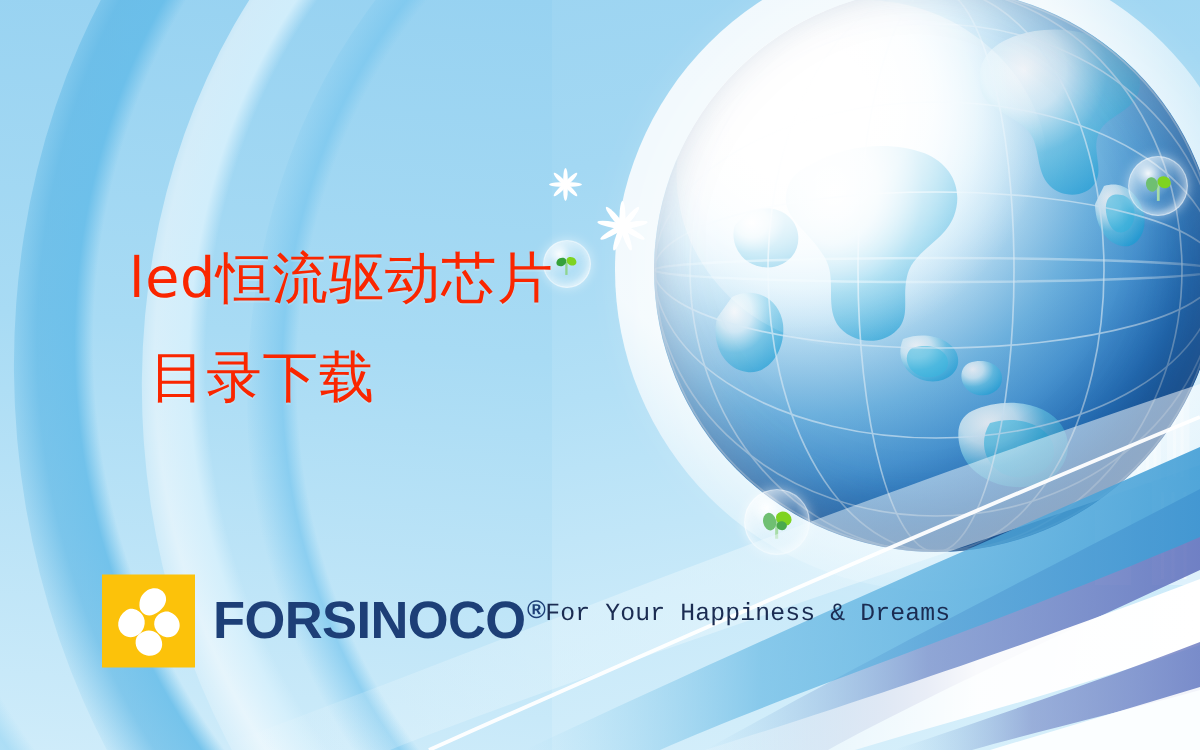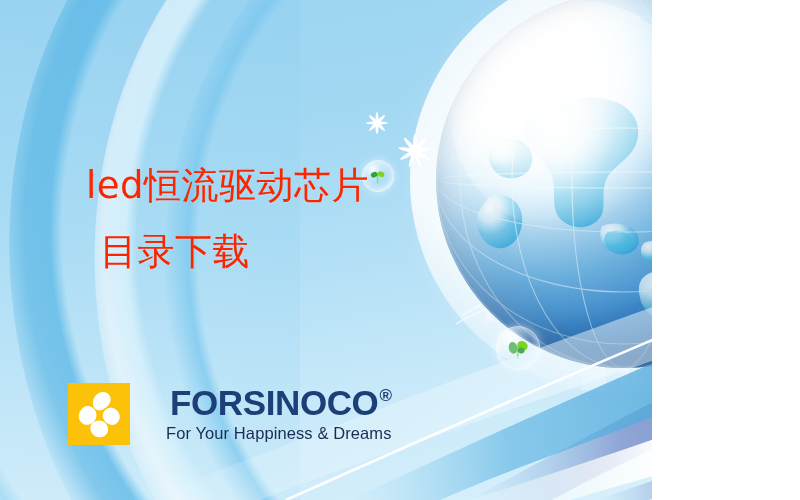--- a/index.html
+++ b/index.html
@@ -7,21 +7,21 @@
     margin: 0;
     padding: 0;
     background: #ffffff;
   }
   body {
     font-family: "Liberation Sans", sans-serif;
   }
 
   #banner {
     position: relative;
-    width: 652px;
+    width: 800px;
     height: 500px;
     overflow: hidden;
     background: #bef264;
   }
 
   
   .bg-base {
     position: absolute;
     inset: 0;
     background:
@@ -191,50 +191,48 @@
   .logo-mark {
     width: 62px; height: 62px;
     background: #fcc20a;
     position: relative;
     flex: 0 0 auto;
   }
   .logo-mark svg { position: absolute; inset: 0; }
   .logo-text {
     margin-left: 12px;
     display: flex;
-    flex-direction: column;
+    flex-direction: row;
     justify-content: center;
-    align-items: flex-end;
   }
   .brand {
     color: #1d3f77;
     font-family: "Liberation Sans", sans-serif;
     font-weight: bold;
     font-size: 35px;
     line-height: .98;
     letter-spacing: -.4px;
     white-space: nowrap;
     display: flex;
     align-items: flex-start;
   }
   .brand .reg {
     font-size: 17px;
     line-height: 1;
     margin-top: 1px;
     margin-left: 1px;
   }
   .tagline {
     color: #1b2c52;
-    font-family: Liberation Sans, sans-serif;
+    font-family: Liberation Mono, monospace;
     font-size: 16.5px;
     line-height: 1.1;
     margin-top: 3px;
     white-space: nowrap;
     letter-spacing: .1px;
-    margin-left: 24px;
   }
 </style>
 </head>
 <body>
 
 <div id="banner">
 
   <div class="bg-base"></div>
   <div class="bg-left-wash"></div>
 

